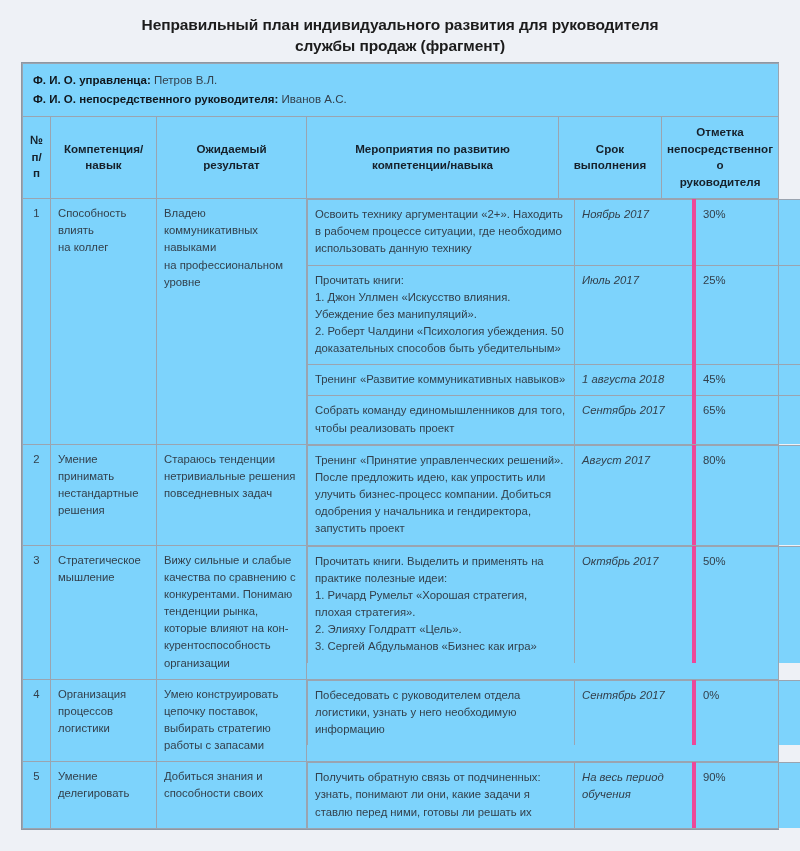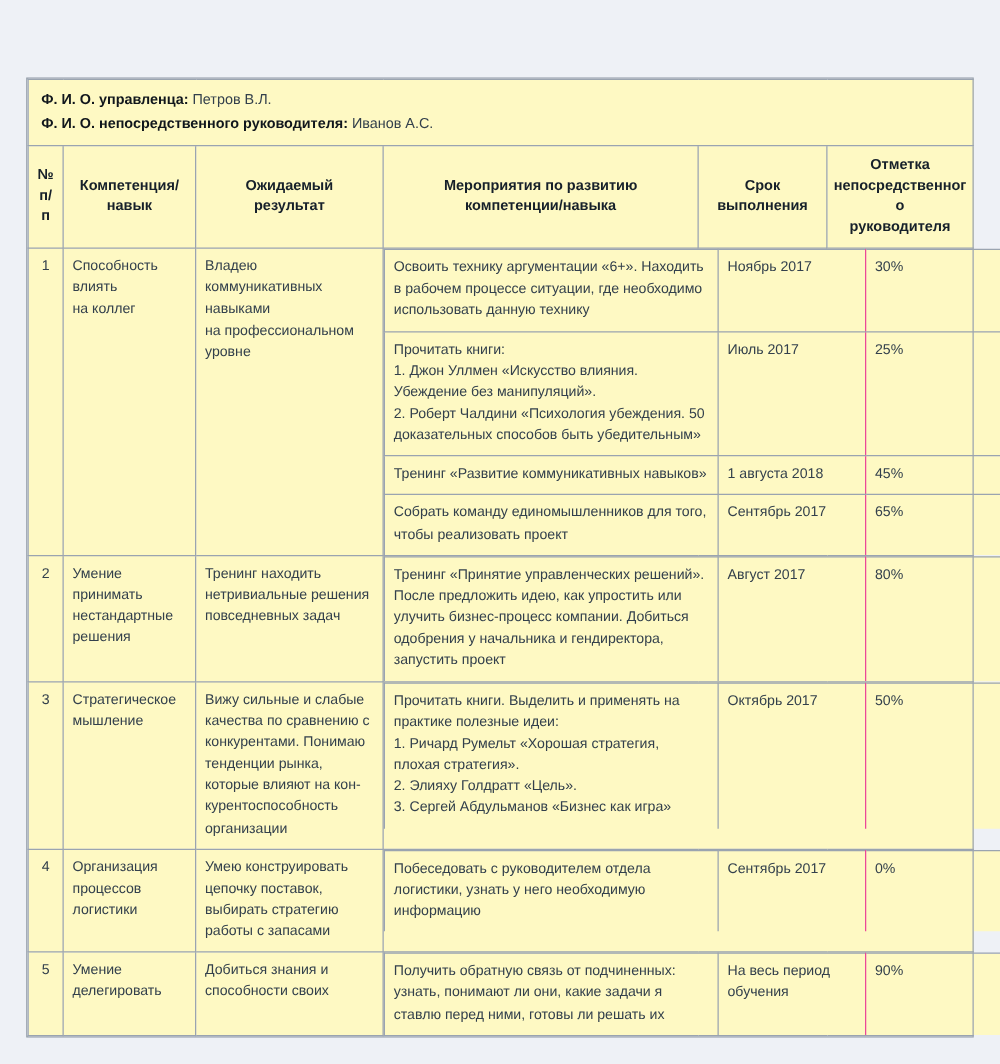--- a/index.html
+++ b/index.html
@@ -49,21 +49,21 @@
     background: #f0f3f7;
   }
 
   table.plan td, table.plan th {
     border: 1px solid #9aa4b0;
     vertical-align: top;
     padding: 6px 7px 7px 7px;
     font-size: 11.3px;
     line-height: 1.52;
     color: #33404c;
-    background: #fef9c3;
+    background: #7dd3fc;
     word-wrap: break-word;
   }
 
   table.plan th {
     text-align: center;
     font-weight: bold;
     color: #16202a;
     vertical-align: middle;
     padding: 7px 5px 8px 5px;
     font-size: 11.6px;
@@ -100,32 +100,36 @@
     border-bottom: 1px solid #9aa4b0;
     padding: 6px 7px 7px 7px;
     font-size: 11.3px;
     line-height: 1.52;
     vertical-align: top;
     background: #f0f3f7;
     color: #33404c;
   }
   .sub-table tr:last-child td { border-bottom: 0; }
   .sub-table td.s-act  { width: 252px; border-right: 1px solid #9aa4b0; }
-  .sub-table td.s-term { width: 103px; border-right: 1px solid #ec4899; }
+  .sub-table td.s-term { width: 103px; border-right: 4px solid #ec4899; font-style: italic; }
   .sub-table td.s-mark { width: 117px; }
 
   td.nested { padding: 0 !important; border-left: 1px solid #9aa4b0; }
 
   .act-line { display: block; }
 </style>
 </head>
 <body>
 
 <div class="page">
 
+  <div class="doc-title">
+    <span>Неправильный план индивидуального развития для руководителя</span><br>
+    <span>службы продаж (фрагмент)</span>
+  </div>
 
   <div class="table-wrap">
     <table class="plan">
       <colgroup>
         <col class="c-num">
           <col class="c-comp">
           <col class="c-res">
         <col class="c-act">
           <col class="c-term">
           <col class="c-mark">
@@ -186,21 +190,21 @@
               <span class="act-line">коммуникативных</span>
               <span class="act-line">навыками</span>
               <span class="act-line">на профессиональном</span>
               <span class="act-line">уровне</span>
             </td>
             <td class="nested" colspan="3">
               <table class="sub-table">
                 <tbody>
                   <tr>
                     <td class="s-act">
-                      <span class="act-line">Освоить технику аргументации «6+». Находить в рабочем процессе ситуации, где необходимо использовать данную технику</span>
+                      <span class="act-line">Освоить технику аргументации «2+». Находить в рабочем процессе ситуации, где необходимо использовать данную технику</span>
                     </td>
                     <td class="s-term">Ноябрь 2017</td>
                     <td class="s-mark">30%</td>
                   </tr>
                   <tr>
                     <td class="s-act">
                       <span class="act-line">Прочитать книги:</span>
                       <span class="act-line">1. Джон Уллмен «Искусство влияния. Убеждение без манипуляций».</span>
                       <span class="act-line">2. Роберт Чалдини «Психология убеждения. 50 доказательных способов быть убедительным»</span>
                     </td>
@@ -227,21 +231,21 @@
           </tr>
           <tr>
             <td class="num-cell">2</td>
             <td>
               <span class="act-line">Умение</span>
               <span class="act-line">принимать</span>
               <span class="act-line">нестандартные</span>
               <span class="act-line">решения</span>
             </td>
             <td>
-              <span class="act-line">Тренинг находить</span>
+              <span class="act-line">Стараюсь тенденции</span>
               <span class="act-line">нетривиальные решения</span>
               <span class="act-line">повседневных задач</span>
             </td>
             <td class="nested" colspan="3">
               <table class="sub-table">
                 <tbody>
                   <tr>
                     <td class="s-act">
                       <span class="act-line">Тренинг «Принятие управленческих решений». После предложить идею, как упростить или улучить бизнес-процесс компании. Добиться одобрения у начальника и гендиректора, запустить проект</span>
                     </td>

